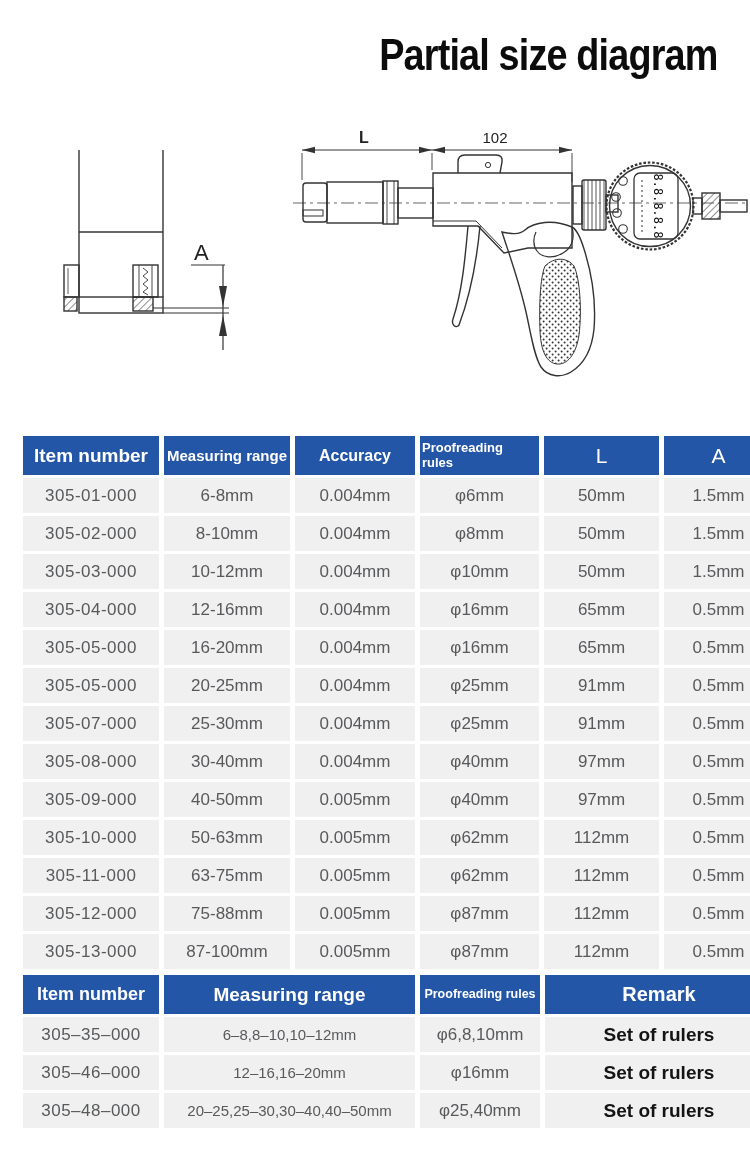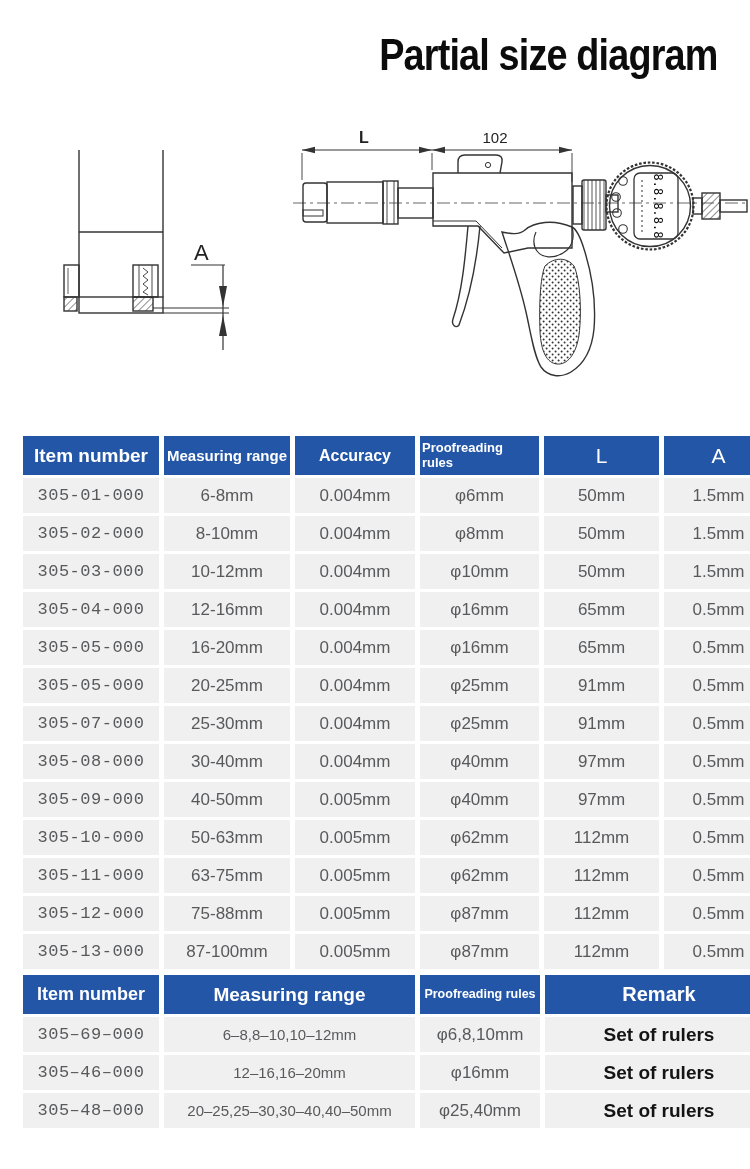--- a/index.html
+++ b/index.html
@@ -11,21 +11,21 @@
   .diagram svg{position:absolute;}
   #svg-left{left:55px;top:22px;}
   #svg-right{left:290px;top:12px;}
 
   table{border-collapse:separate;border-spacing:0;table-layout:fixed;width:750px;margin-left:23px;}
   th,td{background:var(--row,#f0f0f1);border-right:5px solid #fff;border-bottom:3px solid #fff;
         text-align:center;vertical-align:middle;overflow:hidden;padding:0 2px;}
   th:last-child,td:last-child{border-right:none;}
   th{background:var(--hbg,#2456a8);color:#fff;height:39px;font-weight:700;}
   td{height:35px;color:var(--ctext,#58595b);font-size:17px;font-weight:400;}
-  td:first-child{letter-spacing:.5px;font-family:Liberation Mono, monospace;}
+  td:first-child{letter-spacing:.5px;}
   .th-inner{display:inline-block;line-height:1.1;}
 
   .t1 th:nth-child(1){font-size:19px;}
   .t1 th:nth-child(2){font-size:15px;}
   .t1 th:nth-child(3){font-size:16px;}
   .t1 th:nth-child(4){font-size:13px;}
   .t1 th:nth-child(4) .th-inner{text-align:left;}
   .t1 th:nth-child(5),.t1 th:nth-child(6){font-size:21px;font-weight:400;}
 
   .t2{margin-top:3px;}
@@ -290,21 +290,21 @@
   <thead>
     <tr>
       <th><span class="th-inner">Item number</span></th>
       <th><span class="th-inner">Measuring range</span></th>
       <th><span class="th-inner">Proofreading rules</span></th>
       <th><span class="th-inner">Remark</span></th>
     </tr>
   </thead>
   <tbody>
       <tr>
-        <td>305–69–000</td>
+        <td>305–35–000</td>
         <td>6–8,8–10,10–12mm</td>
         <td>φ6,8,10mm</td>
         <td>Set of rulers</td>
       </tr>
       <tr>
         <td>305–46–000</td>
         <td>12–16,16–20mm</td>
         <td>φ16mm</td>
         <td>Set of rulers</td>
       </tr>

